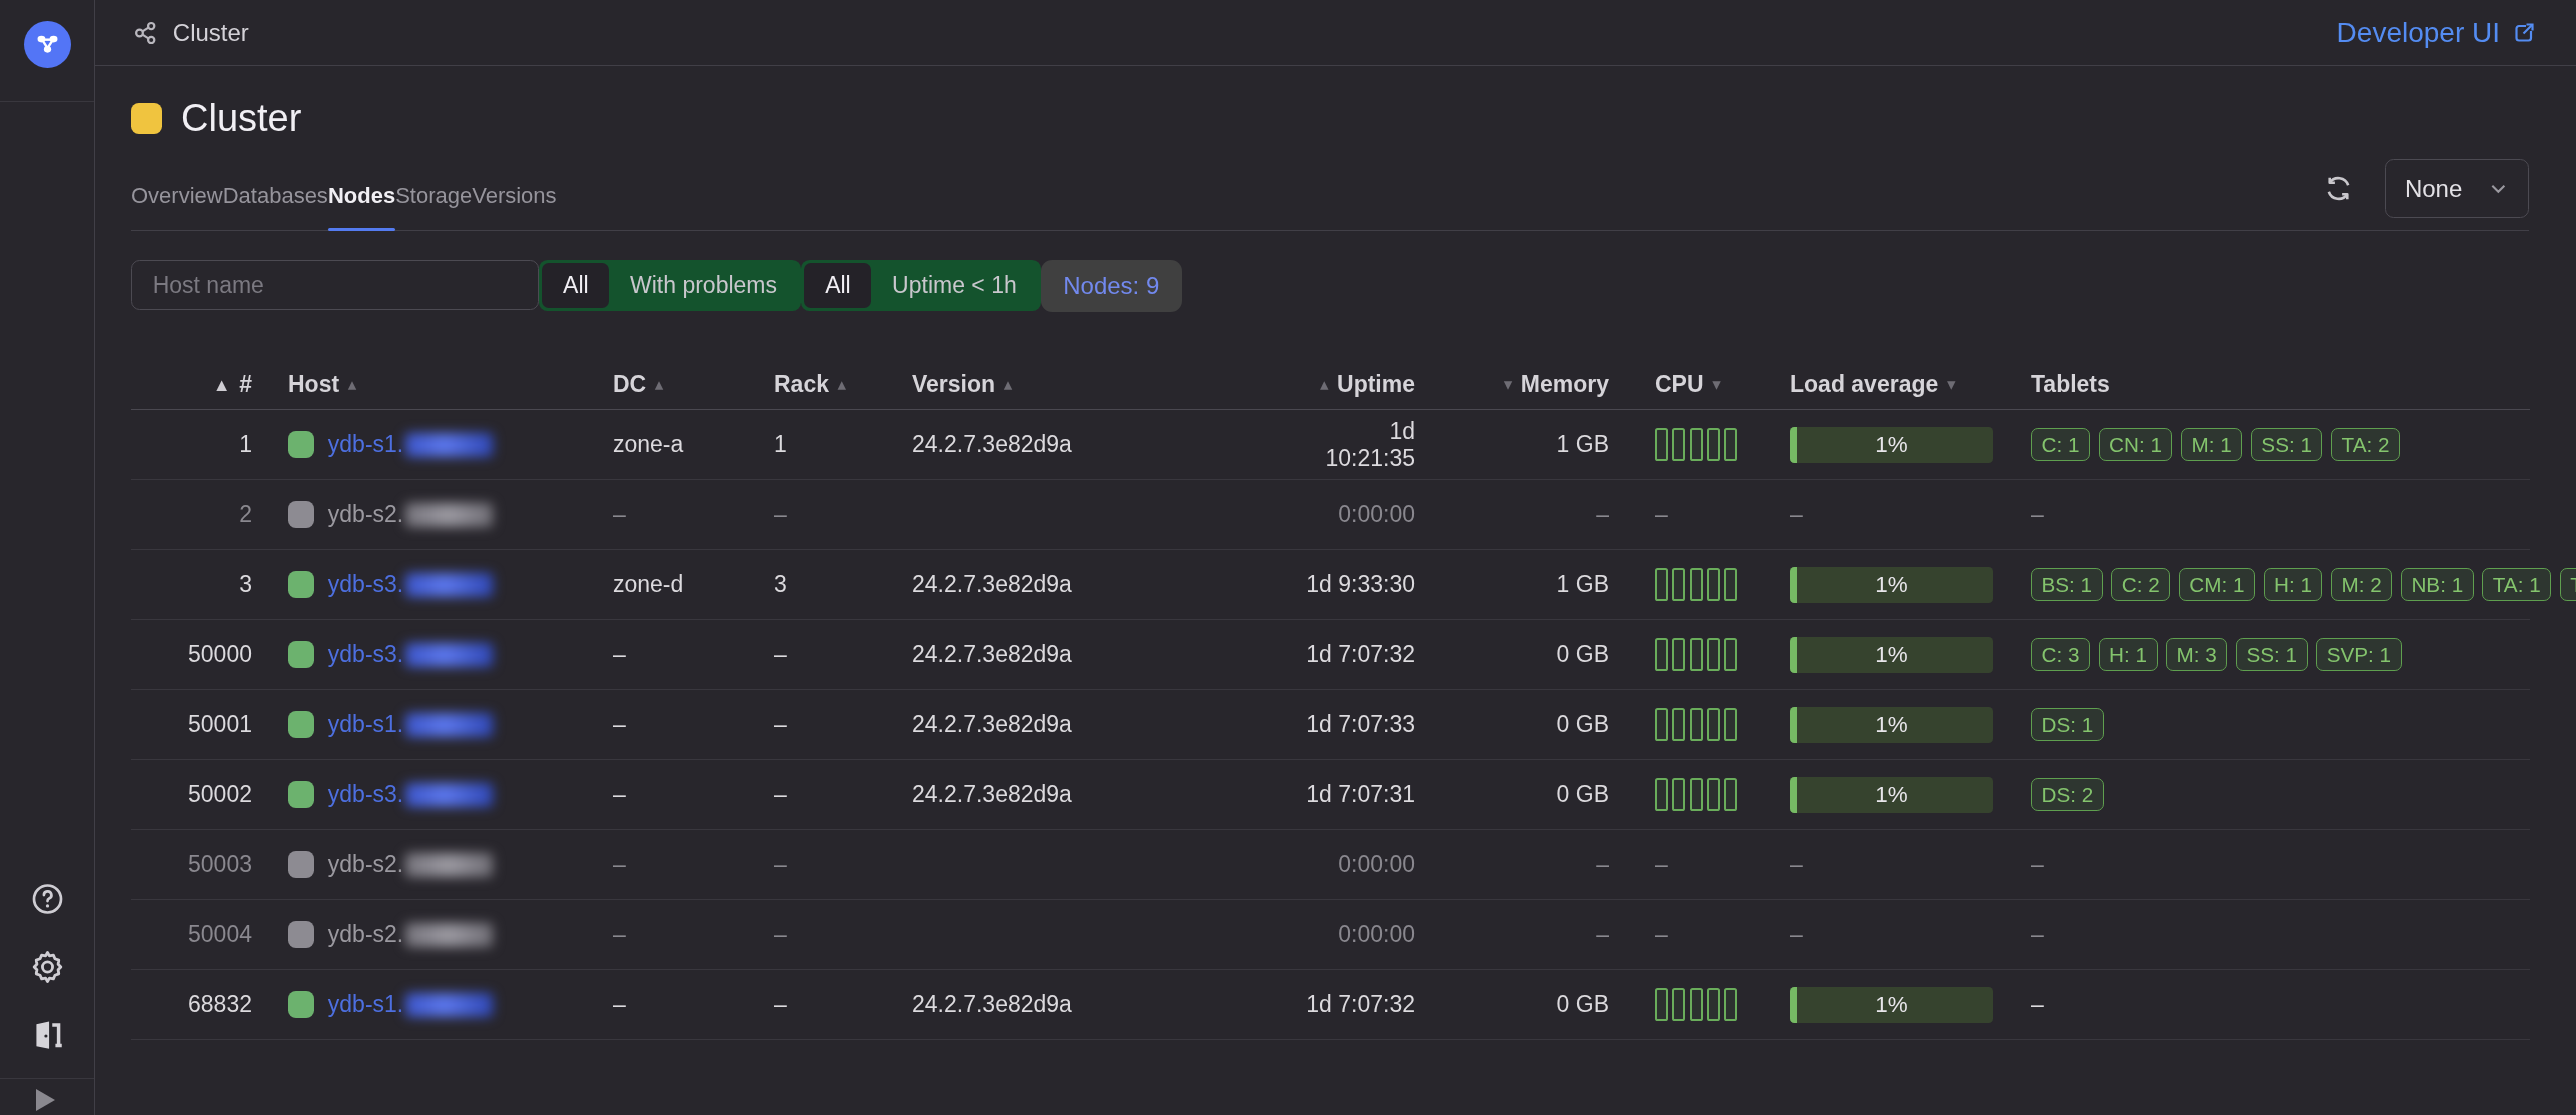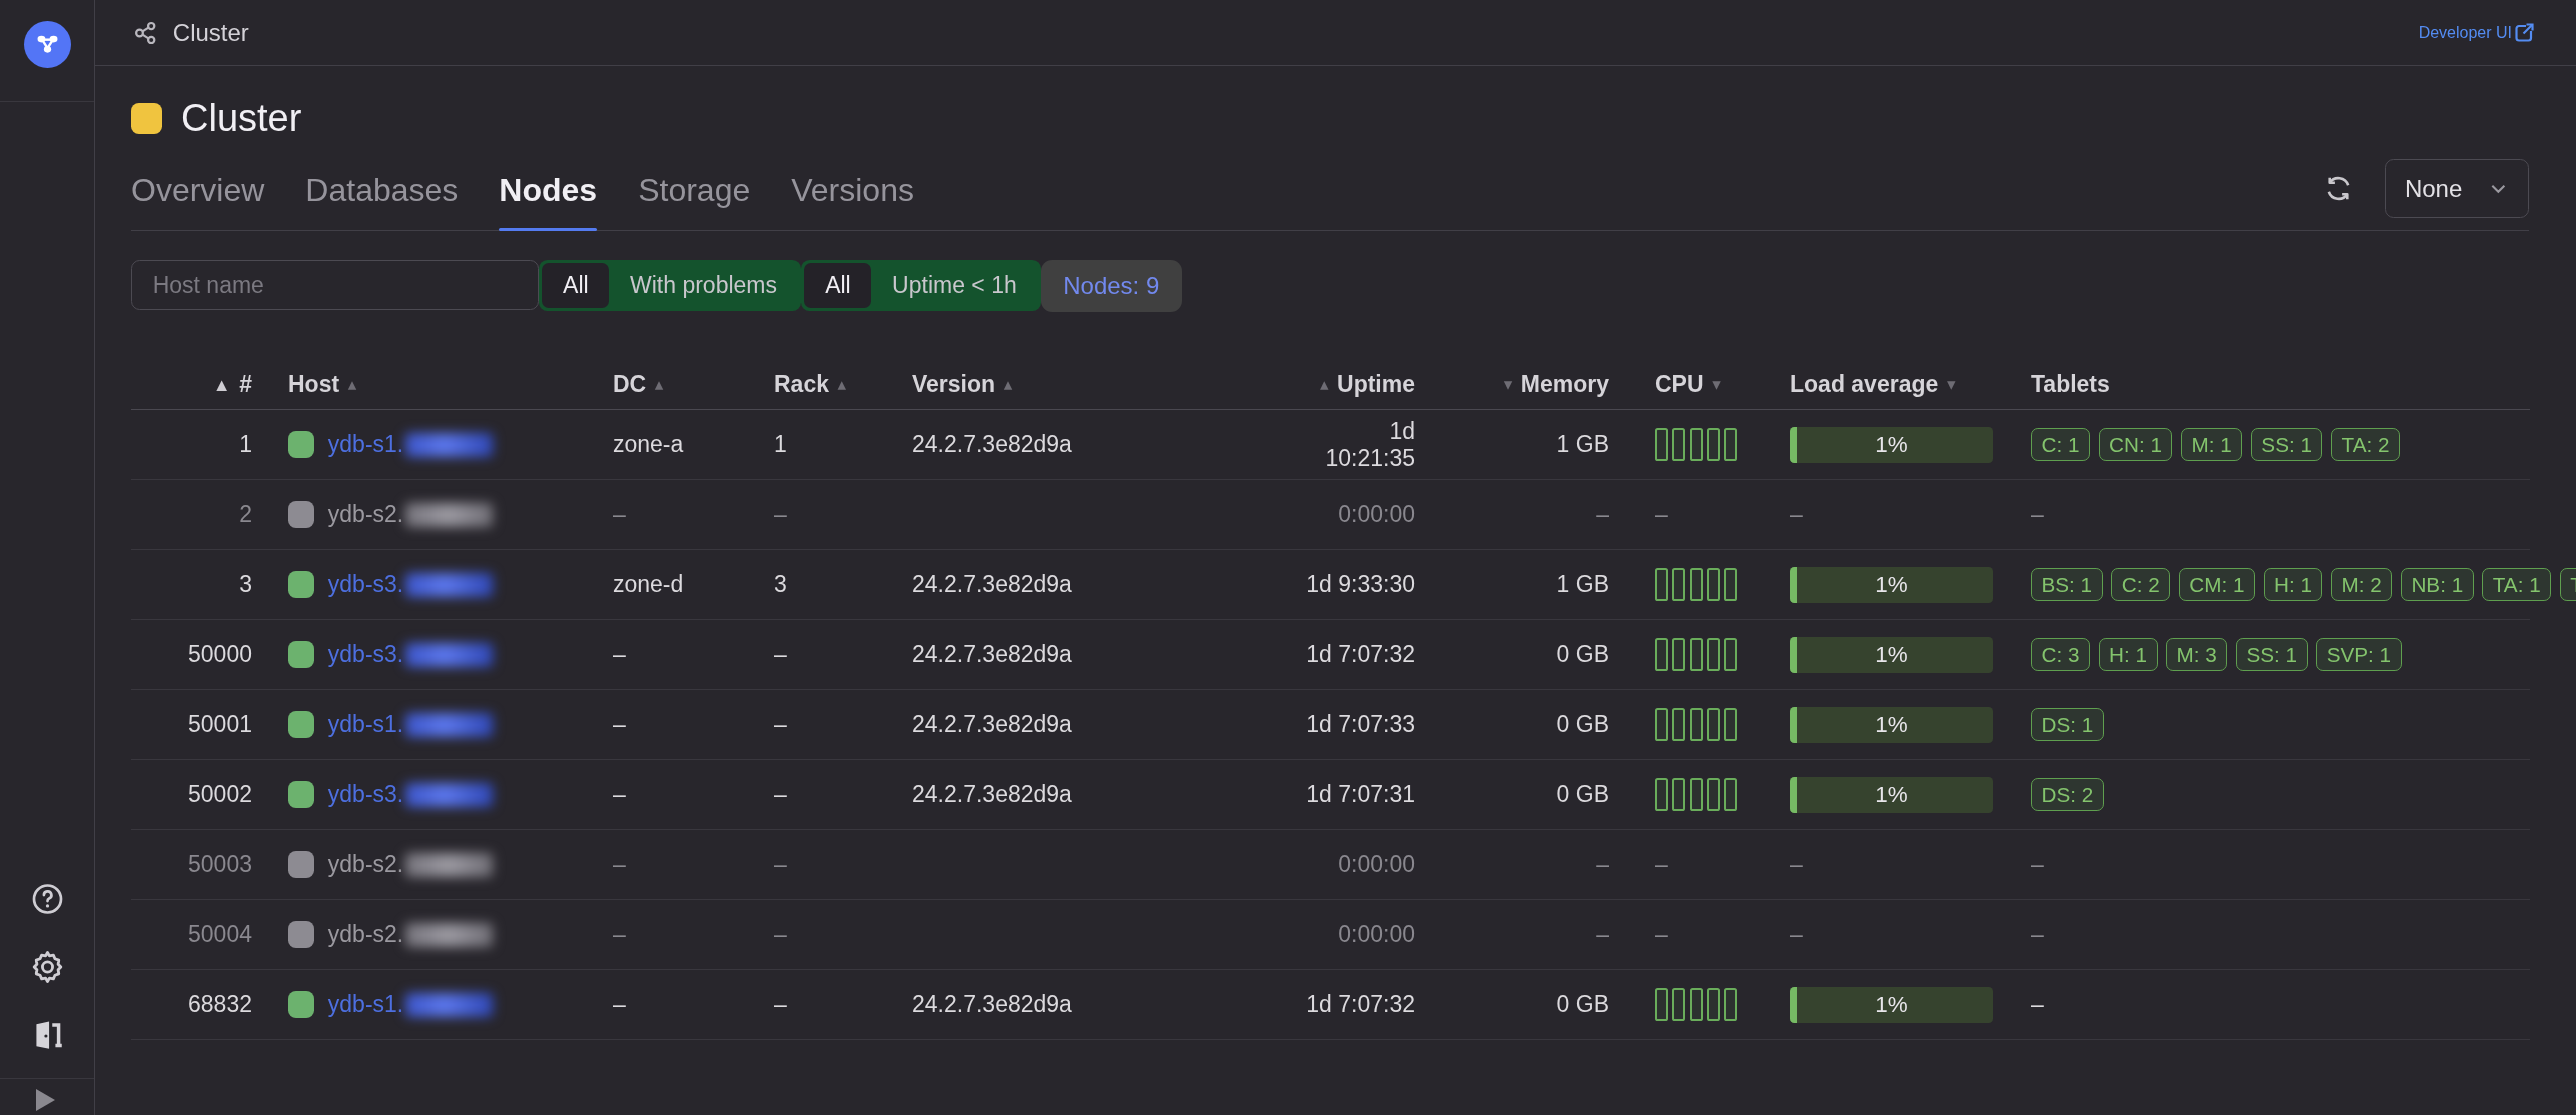--- a/index.html
+++ b/index.html
@@ -31,28 +31,28 @@
   .sidebar{position:absolute;left:0;top:0;width:95px;height:1115px;border-right:0.9px solid var(--border);background:var(--bg);z-index:5}
   .logo{position:absolute;top:20.7px;left:24px;width:47px;height:47px;border-radius:50%;background:#5375f6;display:flex;align-items:center;justify-content:center}
   .sidebar-divider-top{position:absolute;top:101px;left:0;width:100%;height:0.9px;background:var(--row-border)}
   .side-icon{position:absolute;left:50%;transform:translateX(-50%);width:41px;height:41px;display:flex;align-items:center;justify-content:center;color:#cfcdd3;cursor:pointer}
   .side-icon svg{display:block}
   .sidebar-divider-bottom{position:absolute;top:1078px;left:0;width:100%;height:0.9px;background:var(--row-border)}
   .collapse-arrow{position:absolute;left:36px;top:1089px;width:0;height:0;border-left:19px solid #8a888f;border-top:11.2px solid transparent;border-bottom:11.2px solid transparent;cursor:pointer}
   
   .topbar{position:absolute;left:95px;top:0;right:0;height:66px;border-bottom:0.9px solid var(--border);display:flex;align-items:center;justify-content:space-between;padding:0 40px 0 38px}
   .crumb{display:flex;align-items:center;gap:13.8px;font-size:24px;color:#d4d2d8}
-  .devui{display:flex;align-items:center;font-size:16px;color:var(--devlink);cursor:pointer;text-decoration:none}
+  .devui{display:flex;align-items:center;gap:12px;font-size:28px;color:var(--devlink);cursor:pointer;text-decoration:none}
   
   .content{position:absolute;left:95px;top:66px;right:0;bottom:0;padding:0 47px 0 36px}
   .title-row{margin-top:31px;display:flex;align-items:center;gap:19px}
   .title-icon{width:31px;height:31px;border-radius:7.8px;background:var(--yellow)}
   .page-title{font-size:38px;font-weight:500;color:var(--text-bright)}
   .tabs-row{margin-top:38px;display:flex;align-items:flex-end;border-bottom:0.9px solid var(--border);height:53px}
-  .tabs{display:flex;gap:41px;font-size:32px}
+  .tabs{display:flex;font-size:22px}
   .tab{padding-bottom:20.7px;color:var(--muted);position:relative;cursor:pointer;white-space:nowrap}
   .tab.active{color:var(--text-bright);font-weight:700}
   .tab.active::after{content:"";position:absolute;left:0;right:0;bottom:-0.9px;height:3.4px;border-radius:2.6px;background:var(--accent)}
   .tabs-right{margin-left:auto;display:flex;align-items:center;gap:29px;padding-bottom:12px}
   .refresh-btn{width:34px;height:34px;display:flex;align-items:center;justify-content:center;cursor:pointer;color:#c9c7cc}
   .select-none{display:flex;align-items:center;gap:26px;height:59px;padding:0 19px;border:0.9px solid #4c4a52;border-radius:8.6px;font-size:24px;color:#e4e2e7;cursor:pointer}
   
   .filters-row{margin-top:29px;display:flex;align-items:flex-start;}
   .host-input{width:408px;height:50px;border:0.9px solid #4c4a52;border-radius:8.6px;background:transparent;color:var(--text);font-size:23px;padding:0 20.7px;outline:none}
   .host-input::placeholder{color:#7b7981}

